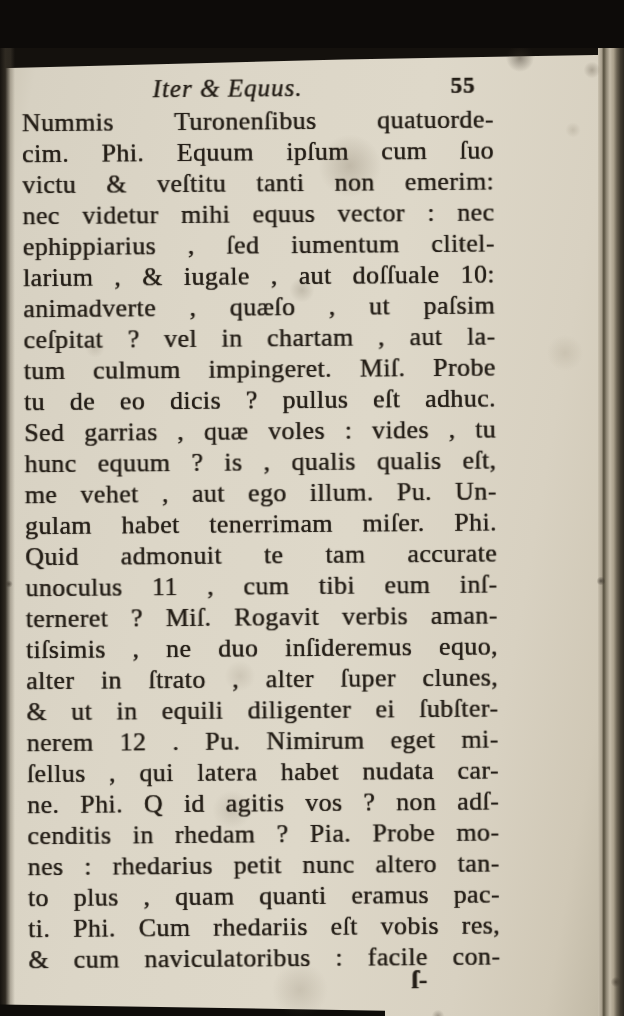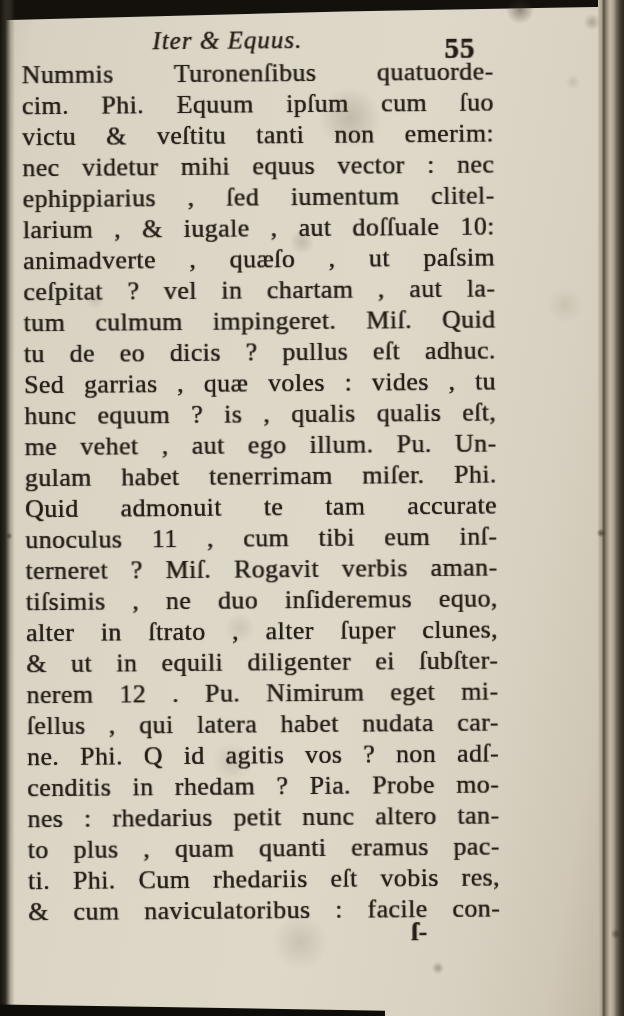--- a/index.html
+++ b/index.html
@@ -7,20 +7,21 @@
     width: 624px; height: 1016px;
     overflow: hidden;
     background: #0d0b09;
     font-family: "Liberation Serif", "DejaVu Serif", serif;
   }
   .paper {
     position: absolute; inset: 0;
     background: linear-gradient(100deg,
       #cbc4b3 0%, #d7d1c2 5%, #dcd6c7 30%, #ded8c9 55%,
       #d8d1c1 78%, #d0c8b6 90%, #c3bba8 96%, #b5ad9a 100%);
+    margin-top: 48px;
   }
   
   .edge-top {
     position: absolute; top: 0; left: 0; right: 0; height: 22px;
     background: #14110d;
     clip-path: polygon(0 0, 100% 0, 100% 30%, 55% 52%, 0 92%);
   }
   .edge-left {
     position: absolute; top: 0; bottom: 0; left: 0; width: 15px;
     background: linear-gradient(to right,
@@ -66,22 +67,22 @@
     filter: blur(0.25px);
   }
   .header-row {
     position: absolute; top: 26px; left: 25px; width: 472px; height: 32px;
   }
   .running-title {
     position: absolute; left: 0; right: 60px; text-align: center;
     font-style: italic; font-size: 25px; letter-spacing: 1px;
   }
   .page-number {
-    position: absolute; right: 18px; top: 7px;
-    font-size: 29px; font-weight: bold; letter-spacing: 1px;
+    position: absolute; right: 18px; top: 0;
+    font-size: 23px; font-weight: bold; letter-spacing: 1px;
   }
   .text-lines {
     position: absolute; top: 58px; left: 25px; width: 472px;
     font-size: 26px; letter-spacing: 0.4px;
   }
   .line {
     height: 31px; line-height: 30px;
     text-align: justify; text-align-last: justify;
   }
   .it { }
@@ -108,21 +109,21 @@
 
     <div class="text-lines">
         <div class="line"><span>Nummis Turonenſibus quatuorde-</span></div>
         <div class="line"><span>cim. </span><span class="it">Phi.</span><span> Equum ipſum cum ſuo</span></div>
         <div class="line"><span>victu &amp; veſtitu tanti non emerim:</span></div>
         <div class="line"><span>nec videtur mihi equus vector : nec</span></div>
         <div class="line"><span>ephippiarius , ſed iumentum clitel-</span></div>
         <div class="line"><span>larium , &amp; iugale , aut doſſuale 10:</span></div>
         <div class="line"><span>animadverte , quæſo , ut paſsim</span></div>
         <div class="line"><span>ceſpitat ? vel in chartam , aut la-</span></div>
-        <div class="line"><span>tum culmum impingeret. </span><span class="it">Miſ.</span><span> Quid</span></div>
+        <div class="line"><span>tum culmum impingeret. </span><span class="it">Miſ.</span><span> Probe</span></div>
         <div class="line"><span>tu de eo dicis ? pullus eſt adhuc.</span></div>
         <div class="line"><span>Sed garrias , quæ voles : vides , tu</span></div>
         <div class="line"><span>hunc equum ? is , qualis qualis eſt,</span></div>
         <div class="line"><span>me vehet , aut ego illum. </span><span class="it">Pu.</span><span> Un-</span></div>
         <div class="line"><span>gulam habet tenerrimam miſer. </span><span class="it">Phi.</span></div>
         <div class="line"><span>Quid admonuit te tam accurate</span></div>
         <div class="line"><span>unoculus 11 , cum tibi eum inſ-</span></div>
         <div class="line"><span>terneret ? </span><span class="it">Miſ.</span><span> Rogavit verbis aman-</span></div>
         <div class="line"><span>tiſsimis , ne duo inſideremus equo,</span></div>
         <div class="line"><span>alter in ſtrato , alter ſuper clunes,</span></div>

